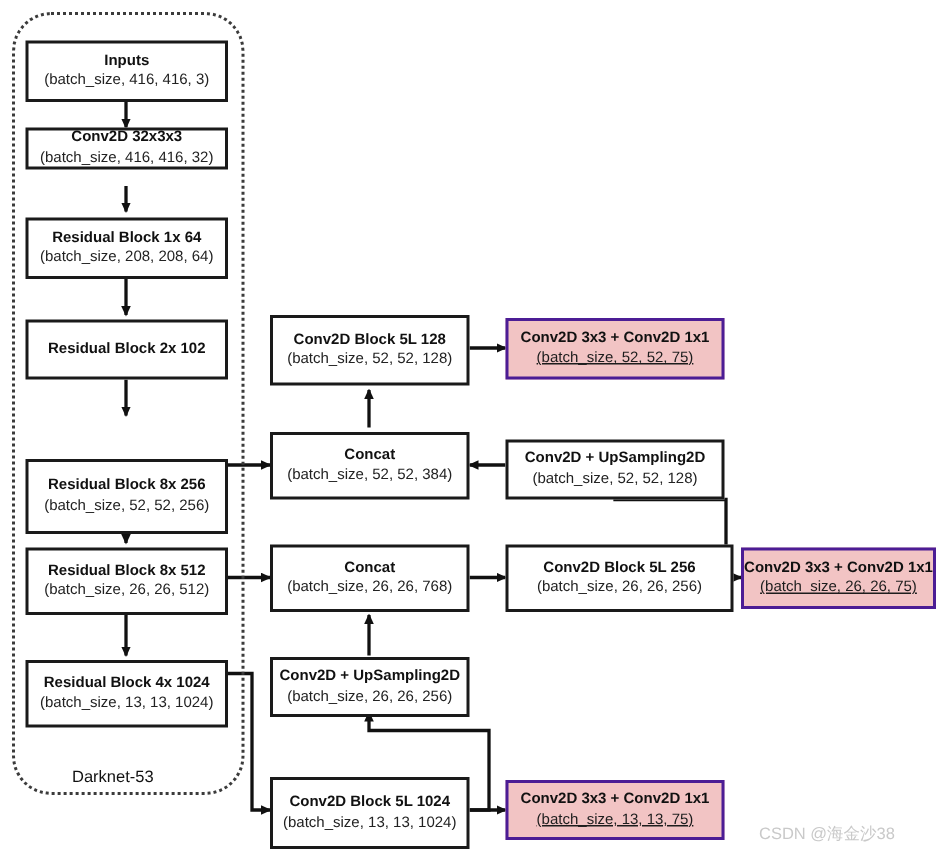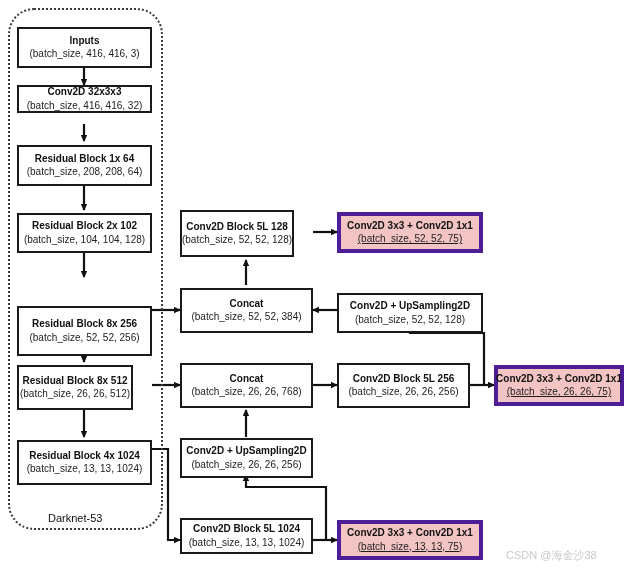--- a/index.html
+++ b/index.html
@@ -45,21 +45,21 @@
   }
   .node .shape {
     font-size: 10px;
     font-weight: normal;
     color: #222222;
     white-space: nowrap;
     margin-top: 1px;
   }
   .node.output {
     background: #f2c4c4;
-    border: 4px solid #4c1d95;
+    border: 2px solid #4c1d95;
   }
   .node.output .title { color: #111111; }
   .node.output .shape { color: #1d1d1d; text-decoration: underline; }
 
   .group-outline {
     position: absolute;
     box-sizing: border-box;
     border: 2px dotted #3b3b3b;
     border-radius: 26px;
     background: transparent;
@@ -140,69 +140,68 @@
     <span class="shape">(batch_size, 416, 416, 32)</span>
   </div>
 
   <div class="node" style="left:17px; top:145px; width:135px; height:41px;">
     <span class="title">Residual Block 1x  64</span>
     <span class="shape">(batch_size, 208, 208, 64)</span>
   </div>
 
   <div class="node" style="left:17px; top:213px; width:135px; height:40px;">
     <span class="title">Residual Block 2x  102</span>
-    <span class="shape">(batch_size, 104, 104, 128)</span>
   </div>
 
   <div class="node" style="left:17px; top:290px; width:135px; height:50px;margin-top:16px;">
     <span class="title">Residual Block 8x  256</span>
     <span class="shape">(batch_size, 52, 52, 256)</span>
   </div>
 
-  <div class="node" style="left:17px; top:365px; width:116px; height:45px;">
+  <div class="node" style="left:17px; top:365px; width:135px; height:45px;">
     <span class="title">Residual Block 8x  512</span>
     <span class="shape">(batch_size, 26, 26, 512)</span>
   </div>
 
   <div class="node" style="left:17px; top:440px; width:135px; height:45px;">
     <span class="title">Residual Block 4x  1024</span>
     <span class="shape">(batch_size, 13, 13, 1024)</span>
   </div>
 
-  <div class="node" style="left:180px; top:210px; width:114px; height:47px;">
+  <div class="node" style="left:180px; top:210px; width:133px; height:47px;">
     <span class="title">Conv2D Block 5L  128</span>
     <span class="shape">(batch_size, 52, 52, 128)</span>
   </div>
 
   <div class="node" style="left:180px; top:288px; width:133px; height:45px;">
     <span class="title">Concat</span>
     <span class="shape">(batch_size, 52, 52, 384)</span>
   </div>
 
   <div class="node" style="left:180px; top:363px; width:133px; height:45px;">
     <span class="title">Concat</span>
     <span class="shape">(batch_size, 26, 26, 768)</span>
   </div>
 
   <div class="node" style="left:180px; top:438px; width:133px; height:40px;">
     <span class="title">Conv2D + UpSampling2D</span>
     <span class="shape">(batch_size, 26, 26, 256)</span>
   </div>
 
-  <div class="node" style="left:180px; top:518px; width:133px; height:36px;">
+  <div class="node" style="left:180px; top:518px; width:133px; height:48px;">
     <span class="title">Conv2D Block 5L  1024</span>
     <span class="shape">(batch_size, 13, 13, 1024)</span>
   </div>
 
   <div class="node" style="left:337px; top:293px; width:146px; height:40px;">
     <span class="title">Conv2D + UpSampling2D</span>
     <span class="shape">(batch_size, 52, 52, 128)</span>
   </div>
 
-  <div class="node" style="left:337px; top:363px; width:133px; height:45px;">
+  <div class="node" style="left:337px; top:363px; width:152px; height:45px;">
     <span class="title">Conv2D Block 5L  256</span>
     <span class="shape">(batch_size, 26, 26, 256)</span>
   </div>
 
   <div class="node output" style="left:337px; top:212px; width:146px; height:41px;">
     <span class="title">Conv2D 3x3 + Conv2D 1x1</span>
     <span class="shape">(batch_size, 52, 52, 75)</span>
   </div>
 
   <div class="node output" style="left:494px; top:365px; width:130px; height:41px;">

